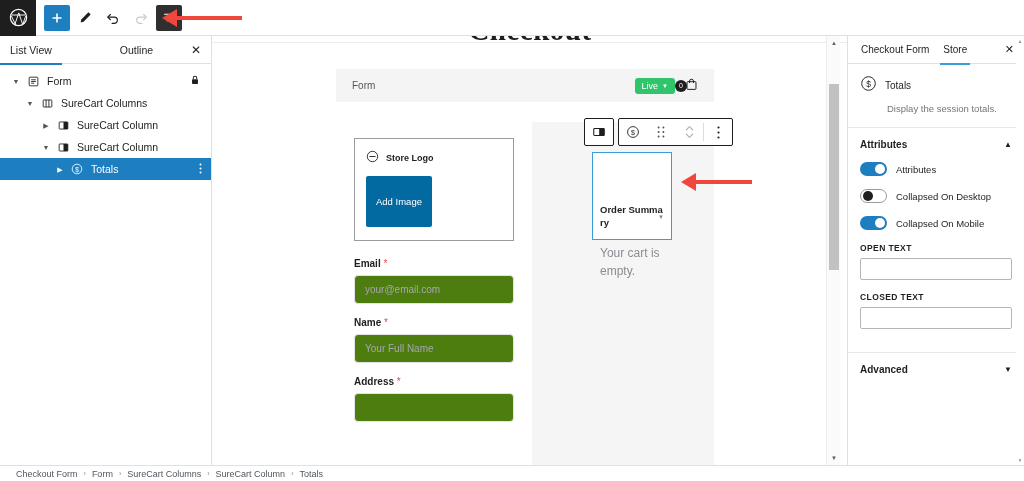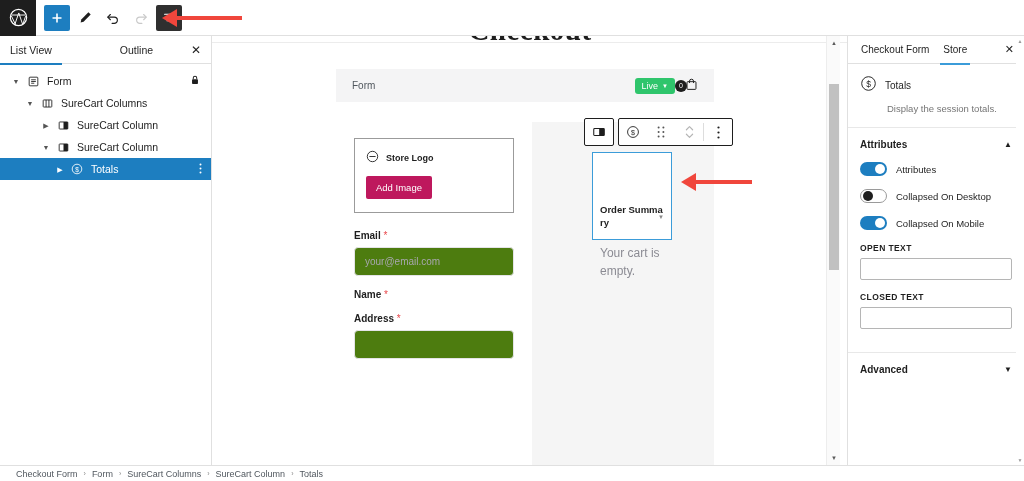--- a/index.html
+++ b/index.html
@@ -123,22 +123,22 @@
   }
   .col-left { width: 196px; background: #fff; padding: 16px 18px 0 18px; }
   .col-right { flex: 1; background: #f5f5f5; }
 
   .logo-box {
     border: 1px solid #9b9b9b; padding: 10px 11px 13px 11px; margin-bottom: 17px;
   }
   .logo-head { display: flex; align-items: center; gap: 7px; margin-bottom: 9px; }
   .logo-head-txt { font-size: 9px; font-weight: 700; color: #1e1e1e; }
   .add-image-btn {
-    background: #be185d; color: #fff; font-size: 9.5px; border: none;
-    padding: 6px 10px; border-radius: 2px; cursor: pointer; font-family: inherit;
+    background: #0369a1; color: #fff; font-size: 9.5px; border: none;
+    padding: 20px 10px; border-radius: 2px; cursor: pointer; font-family: inherit;
   }
   .error-box {
     border: 1px solid #e8e8e8; border-top: 2px solid #f04b4b;
     border-radius: 2px; padding: 11px 12px 13px 10px;
     display: flex; gap: 9px; margin-bottom: 20px;
   }
   .error-ico { color: #e8464a; font-size: 11px; line-height: 1.1; flex: 0 0 auto; }
   .error-txt { font-size: 10px; color: #3c434a; line-height: 1.55; }
 
   .field { margin-bottom: 13px; }
@@ -432,20 +432,21 @@
           <button class="add-image-btn">Add Image</button>
         </div>
 
 
         <div class="field">
           <label class="field-label"><span>Email</span> <span class="req">*</span></label>
           <input class="field-input" placeholder="your@email.com" style="">
         </div>
         <div class="field">
           <label class="field-label"><span>Name</span> <span class="req">*</span></label>
+          <input class="field-input" placeholder="Your Full Name" style="">
         </div>
         <div class="field">
           <label class="field-label"><span>Address</span> <span class="req">*</span></label>
           <input class="field-input" placeholder="" style="">
         </div>
 
       </div>
       <div class="col-right"></div>
     </div>
 

